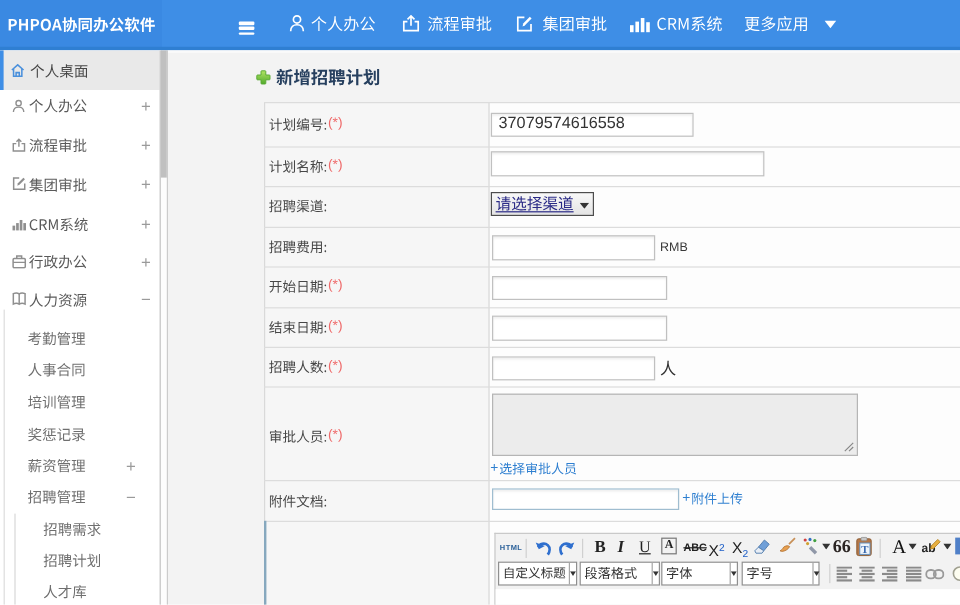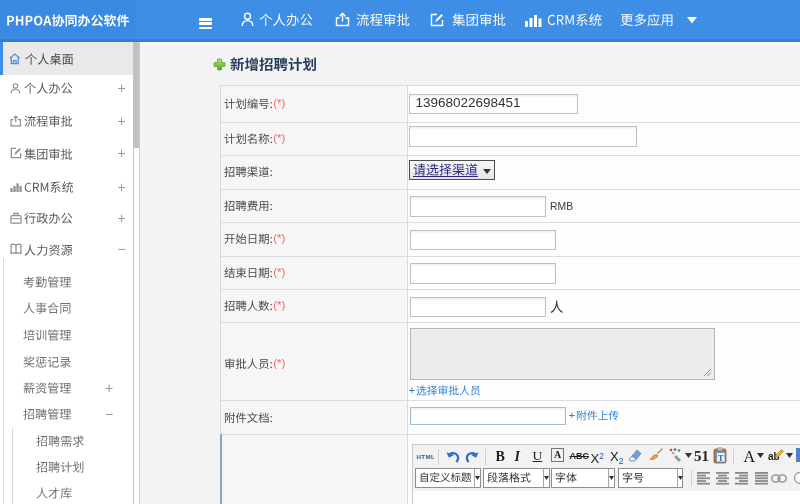--- a/index.html
+++ b/index.html
@@ -199,21 +199,21 @@
   </svg>
 <div style="position:absolute;left:273.2692px;top:296.975px;font:normal 11.5px 'Liberation Sans',sans-serif;color:#ef6a6a;line-height:17.25px;white-space:nowrap;">(*)</div>
 <svg style="position:absolute;left:223.5px;top:358.3px" width="48.77" height="13.68" viewBox="0 0 4278 1200">
     <path fill="#474747" transform="translate(0,880) scale(1,-1)" d="M429 826C445 798 462 762 474 733H83V569H158V661H839V569H917V733H544L560 738C550 767 526 813 506 847ZM217 290H460V177H217ZM217 355V465H460V355ZM780 290V177H538V290ZM780 355H538V465H780ZM460 628V531H145V54H217V110H460V-78H538V110H780V59H855V531H538V628ZM1184 840V638H1046V568H1184V350C1128 335 1076 321 1034 311L1056 238L1184 276V15C1184 1 1178 -3 1164 -4C1152 -4 1108 -5 1061 -3C1071 -22 1081 -53 1084 -72C1153 -72 1194 -71 1221 -59C1247 -47 1257 -27 1257 15V297L1381 335L1372 403L1257 370V568H1370V638H1257V840ZM1414 -64C1431 -48 1458 -32 1635 49C1630 65 1625 95 1623 116L1488 60V446H1633V516H1488V826H1414V77C1414 35 1394 13 1378 3C1391 -13 1408 -45 1414 -64ZM1887 609C1850 569 1795 520 1743 480V825H1667V64C1667 -30 1689 -56 1762 -56C1776 -56 1854 -56 1869 -56C1938 -56 1955 -7 1961 124C1940 129 1910 144 1892 159C1889 46 1885 16 1863 16C1848 16 1785 16 1773 16C1748 16 1743 24 1743 64V400C1807 444 1884 504 1943 559ZM2457 837C2454 683 2460 194 2043 -17C2066 -33 2090 -57 2104 -76C2349 55 2455 279 2502 480C2551 293 2659 46 2910 -72C2922 -51 2944 -25 2965 -9C2611 150 2549 569 2534 689C2539 749 2540 800 2541 837ZM3268 730H3735V616H3268ZM3190 795V551H3817V795ZM3455 327V235C3455 156 3427 49 3066 -22C3083 -38 3106 -67 3115 -84C3489 0 3535 129 3535 234V327ZM3529 65C3651 23 3815 -42 3898 -84L3936 -20C3850 21 3685 82 3566 120ZM3155 461V92H3232V391H3776V99H3856V461ZM4139 390C4175 390 4205 418 4205 460C4205 501 4175 530 4139 530C4102 530 4073 501 4073 460C4073 418 4102 390 4139 390ZM4139 -13C4175 -13 4205 15 4205 56C4205 98 4175 126 4139 126C4102 126 4073 98 4073 56C4073 15 4102 -13 4139 -13Z"></path>
   </svg>
 <div style="position:absolute;left:273.2692px;top:355.375px;font:normal 11.5px 'Liberation Sans',sans-serif;color:#ef6a6a;line-height:17.25px;white-space:nowrap;">(*)</div>
 <svg style="position:absolute;left:223.5px;top:411.8px" width="48.77" height="13.68" viewBox="0 0 4278 1200">
     <path fill="#474747" transform="translate(0,880) scale(1,-1)" d="M574 414C611 342 656 245 676 184L738 214C717 275 672 368 632 440ZM802 828V610H553V540H802V16C802 0 796 -4 781 -5C766 -6 719 -6 665 -4C676 -25 686 -59 690 -78C764 -79 808 -76 836 -64C863 -51 874 -28 874 17V540H963V610H874V828ZM516 839C474 693 401 550 317 457C332 442 356 410 365 395C390 424 414 457 437 494V-75H505V617C536 682 563 751 585 821ZM83 797V-80H150V729H273C253 659 226 567 200 493C266 411 281 339 281 284C281 251 276 222 262 211C255 205 244 202 233 202C219 201 201 201 180 203C192 184 197 156 197 136C219 135 242 135 261 138C280 140 297 146 310 157C337 176 348 220 348 276C348 340 333 415 266 501C297 584 332 687 358 772L310 801L298 797ZM1317 341V268H1604V-80H1679V268H1953V341H1679V562H1909V635H1679V828H1604V635H1470C1483 680 1494 728 1504 775L1432 790C1409 659 1367 530 1309 447C1327 438 1359 420 1373 409C1400 451 1425 504 1446 562H1604V341ZM1268 836C1214 685 1126 535 1032 437C1045 420 1067 381 1075 363C1107 397 1137 437 1167 480V-78H1239V597C1277 667 1311 741 1339 815ZM2423 823C2453 774 2485 707 2497 666L2580 693C2566 734 2531 799 2501 847ZM2050 664V590H2206C2265 438 2344 307 2447 200C2337 108 2202 40 2036 -7C2051 -25 2075 -60 2083 -78C2250 -24 2389 48 2502 146C2615 46 2751 -28 2915 -73C2928 -52 2950 -20 2967 -4C2807 36 2671 107 2560 201C2661 304 2738 432 2796 590H2954V664ZM2504 253C2410 348 2336 462 2284 590H2711C2661 455 2592 344 2504 253ZM3851 776C3830 702 3788 597 3753 534L3813 515C3848 575 3891 673 3925 755ZM3397 751C3430 679 3469 582 3486 521L3551 547C3533 608 3493 701 3458 774ZM3193 840V626H3047V555H3181C3151 418 3088 260 3026 175C3038 158 3056 128 3065 108C3113 175 3159 287 3193 401V-79H3264V424C3295 374 3332 312 3347 279L3393 337C3375 365 3291 482 3264 516V555H3390V626H3264V840ZM3369 63V-9H3842V-71H3916V471H3694V837H3621V471H3392V398H3842V269H3404V201H3842V63ZM4139 390C4175 390 4205 418 4205 460C4205 501 4175 530 4139 530C4102 530 4073 501 4073 460C4073 418 4102 390 4139 390ZM4139 -13C4175 -13 4205 15 4205 56C4205 98 4175 126 4139 126C4102 126 4073 98 4073 56C4073 15 4102 -13 4139 -13Z"></path>
   </svg>
 <div style="position:absolute;left:409px;top:93.5px;width:169px;height:20.5px;background:#ffffff;border:1px solid #c0c0c0;box-sizing:border-box;box-shadow:inset 0 1.5px 2px rgba(0,0,0,0.07)"></div>
-<div style="position:absolute;left:415.5px;top:93.375px;font:normal 13.5px 'Liberation Sans',sans-serif;color:#333333;line-height:20.25px;white-space:nowrap;">13968022698451</div>
+<div style="position:absolute;left:415.5px;top:93.375px;font:normal 13.5px 'Liberation Sans',sans-serif;color:#333333;line-height:20.25px;white-space:nowrap;">37079574616558</div>
 <div style="position:absolute;left:409px;top:126px;width:228px;height:20.5px;background:#ffffff;border:1px solid #c0c0c0;box-sizing:border-box;box-shadow:inset 0 1.5px 2px rgba(0,0,0,0.07)"></div>
 <div style="position:absolute;left:409px;top:159.5px;width:86px;height:20.5px;background:linear-gradient(#f8f8f8,#e4e4e4);border:1px solid #4d4d4d;box-sizing:border-box"></div>
 <svg style="position:absolute;left:412.5px;top:163.0px" width="65.00" height="15.60" viewBox="0 0 5000 1200">
     <path fill="#2a2a86" transform="translate(0,880) scale(1,-1)" d="M107 772C159 725 225 659 256 617L307 670C276 711 208 773 155 818ZM42 526V454H192V88C192 44 162 14 144 2C157 -13 177 -44 184 -62C198 -41 224 -20 393 110C385 125 373 154 368 174L264 96V526ZM494 212H808V130H494ZM494 265V342H808V265ZM614 840V762H382V704H614V640H407V585H614V516H352V458H960V516H688V585H899V640H688V704H929V762H688V840ZM424 400V-79H494V75H808V5C808 -7 803 -11 790 -12C776 -13 728 -13 677 -11C687 -29 696 -57 699 -76C770 -76 816 -76 843 -64C872 -53 880 -33 880 4V400ZM1061 765C1119 716 1187 646 1216 597L1278 644C1246 692 1177 760 1118 806ZM1446 810C1422 721 1380 633 1326 574C1344 565 1376 545 1390 534C1413 562 1435 597 1455 636H1603V490H1320V423H1501C1484 292 1443 197 1293 144C1309 130 1331 102 1339 83C1507 149 1557 264 1576 423H1679V191C1679 115 1696 93 1771 93C1786 93 1854 93 1869 93C1932 93 1952 125 1959 252C1938 257 1907 268 1893 282C1890 177 1886 163 1861 163C1847 163 1792 163 1782 163C1756 163 1753 166 1753 191V423H1951V490H1678V636H1909V701H1678V836H1603V701H1485C1498 731 1509 763 1518 795ZM1251 456H1056V386H1179V83C1136 63 1090 27 1045 -15L1095 -80C1152 -18 1206 34 1243 34C1265 34 1296 5 1335 -19C1401 -58 1484 -68 1600 -68C1698 -68 1867 -63 1945 -58C1946 -36 1958 1 1966 20C1867 10 1715 3 1601 3C1495 3 1411 9 1349 46C1301 74 1278 98 1251 100ZM2177 839V639H2046V569H2177V356C2124 340 2075 326 2036 315L2055 242L2177 281V12C2177 -1 2172 -5 2160 -6C2148 -6 2109 -7 2066 -5C2076 -26 2085 -57 2088 -76C2152 -76 2191 -75 2216 -62C2241 -50 2250 -29 2250 12V305L2366 343L2356 412L2250 379V569H2369V639H2250V839ZM2804 719C2768 667 2719 621 2662 581C2610 621 2566 667 2532 719ZM2396 787V719H2460C2497 652 2546 594 2604 544C2526 497 2438 462 2353 441C2367 426 2385 398 2393 380C2484 407 2577 447 2660 500C2738 446 2829 405 2928 379C2938 399 2959 427 2974 442C2880 462 2794 496 2720 542C2799 602 2866 677 2909 765L2864 790L2851 787ZM2620 412V324H2417V256H2620V153H2366V85H2620V-82H2695V85H2957V153H2695V256H2885V324H2695V412ZM3042 650C3103 631 3178 597 3216 570L3253 625C3214 652 3137 683 3078 700ZM3116 792C3175 771 3248 737 3285 710L3320 763C3283 790 3208 822 3150 839ZM3069 351 3122 298C3187 365 3262 448 3324 523L3280 574C3211 493 3126 404 3069 351ZM3919 806H3373V344H3460V263H3057V197H3388C3301 111 3163 35 3037 -4C3053 -19 3076 -47 3087 -66C3220 -19 3367 72 3460 177V-81H3536V172C3630 71 3776 -16 3913 -59C3924 -40 3947 -11 3964 5C3832 40 3692 111 3604 197H3945V263H3536V344H3939V405H3446V480H3875V676H3446V746H3919ZM3446 622H3801V535H3446ZM4064 765C4117 714 4180 642 4207 596L4269 638C4239 684 4175 753 4122 801ZM4455 368H4790V284H4455ZM4455 231H4790V147H4455ZM4455 504H4790V421H4455ZM4384 561V89H4863V561H4624C4635 586 4647 616 4659 645H4947V708H4760C4784 741 4809 781 4833 818L4759 840C4743 801 4711 747 4684 708H4497L4549 732C4537 763 4505 811 4476 844L4414 817C4440 784 4468 739 4481 708H4311V645H4576C4570 618 4561 587 4553 561ZM4262 483H4051V413H4190V102C4145 86 4094 44 4042 -7L4089 -68C4140 -6 4191 47 4227 47C4250 47 4281 17 4324 -7C4393 -46 4479 -57 4597 -57C4693 -57 4869 -51 4941 -46C4942 -25 4954 9 4962 27C4865 17 4716 10 4599 10C4490 10 4404 17 4340 52C4305 72 4282 90 4262 100Z"></path>
   </svg>
 <div style="position:absolute;left:412.5px;top:176px;width:65px;height:1px;background:#2a2a86"></div>
 <svg style="position:absolute;left:482.5px;top:168.5px" width="8" height="5" viewBox="0 0 8 5">
     <path d="M0 0 L8 0 L4 5 Z" fill="#333"></path>
   </svg>
 <div style="position:absolute;left:410px;top:196px;width:135.5px;height:20.5px;background:#ffffff;border:1px solid #c0c0c0;box-sizing:border-box;box-shadow:inset 0 1.5px 2px rgba(0,0,0,0.07)"></div>
@@ -268,21 +268,21 @@
 <svg style="position:absolute;left:668px;top:447px" width="16" height="16" viewBox="0 0 16 16">
     <circle cx="3" cy="3" r="1.3" fill="#d04040"></circle>
     <circle cx="7" cy="2.5" r="1.3" fill="#3070c0"></circle>
     <circle cx="11" cy="3.5" r="1.3" fill="#40a040"></circle>
     <circle cx="5" cy="6" r="1.3" fill="#d0a030"></circle>
     <path d="M8 8 L13 13 L11 15 L6 10 Z" fill="#9098a8"></path>
   </svg>
 <svg style="position:absolute;left:684.5px;top:452.5px" width="7" height="5" viewBox="0 0 7 5">
     <path d="M0 0 L7 0 L3.5 5 Z" fill="#333"></path>
   </svg>
-<div style="position:absolute;left:694px;top:445.25px;font:bold 15px 'Liberation Serif',serif;color:#2a2422;line-height:22.5px;white-space:nowrap;">51</div>
+<div style="position:absolute;left:694px;top:445.25px;font:bold 15px 'Liberation Serif',serif;color:#2a2422;line-height:22.5px;white-space:nowrap;">66</div>
 <svg style="position:absolute;left:713px;top:446.5px" width="14" height="17" viewBox="0 0 14 17">
     <rect x="1" y="2" width="12" height="14" rx="1.5" fill="#b4784a" stroke="#8a5a30" stroke-width="0.8"></rect>
     <rect x="4.5" y="0.8" width="5" height="2.8" rx="1" fill="#c8c8c8" stroke="#888" stroke-width="0.6"></rect>
     <rect x="3.5" y="5.5" width="8.5" height="9.5" fill="#eef4fa" stroke="#6090c0" stroke-width="0.8"></rect>
     <text x="7.8" y="13.5" font-family="Liberation Serif" font-size="9" font-weight="bold" fill="#3a6ab0" text-anchor="middle">T</text>
   </svg>
 <div style="position:absolute;left:733px;top:448.5px;width:1px;height:16px;background:#d0d0d0"></div>
 <div style="position:absolute;left:743.5px;top:444.5px;font:normal 16px 'Liberation Serif',serif;color:#111;line-height:24.0px;white-space:nowrap;">A</div>
 <svg style="position:absolute;left:756.5px;top:452.5px" width="7" height="5" viewBox="0 0 7 5">
     <path d="M0 0 L7 0 L3.5 5 Z" fill="#333"></path>

